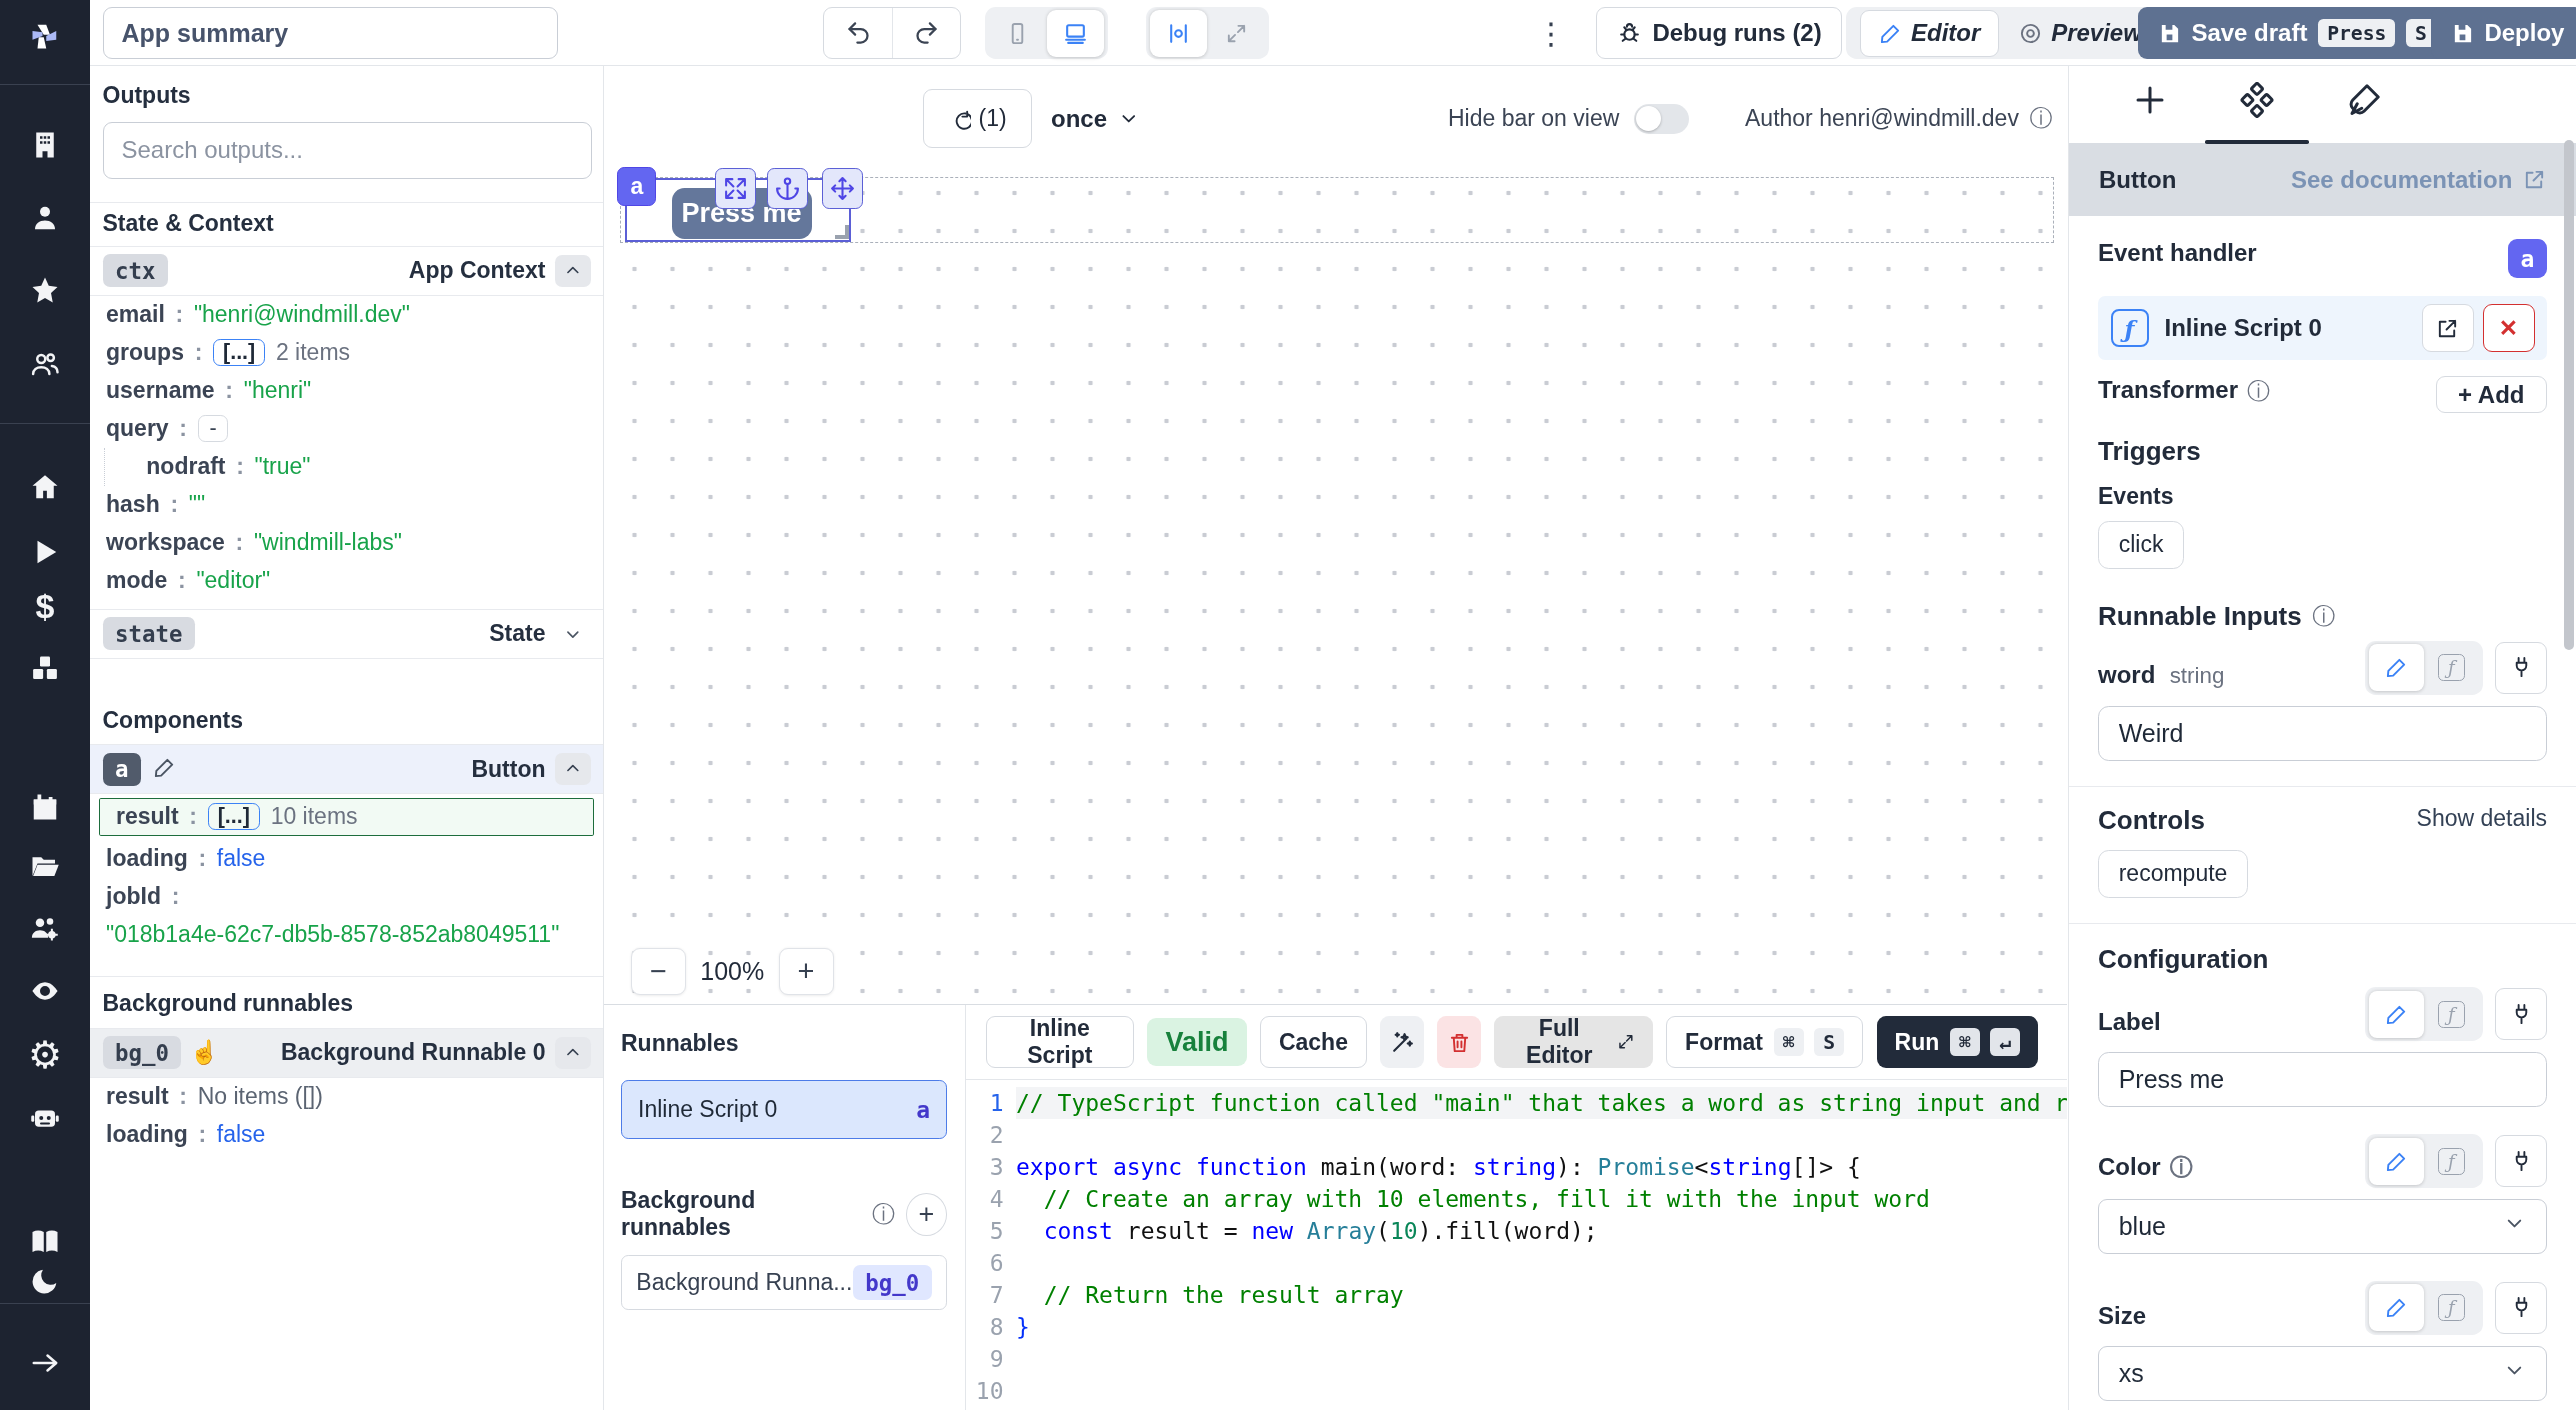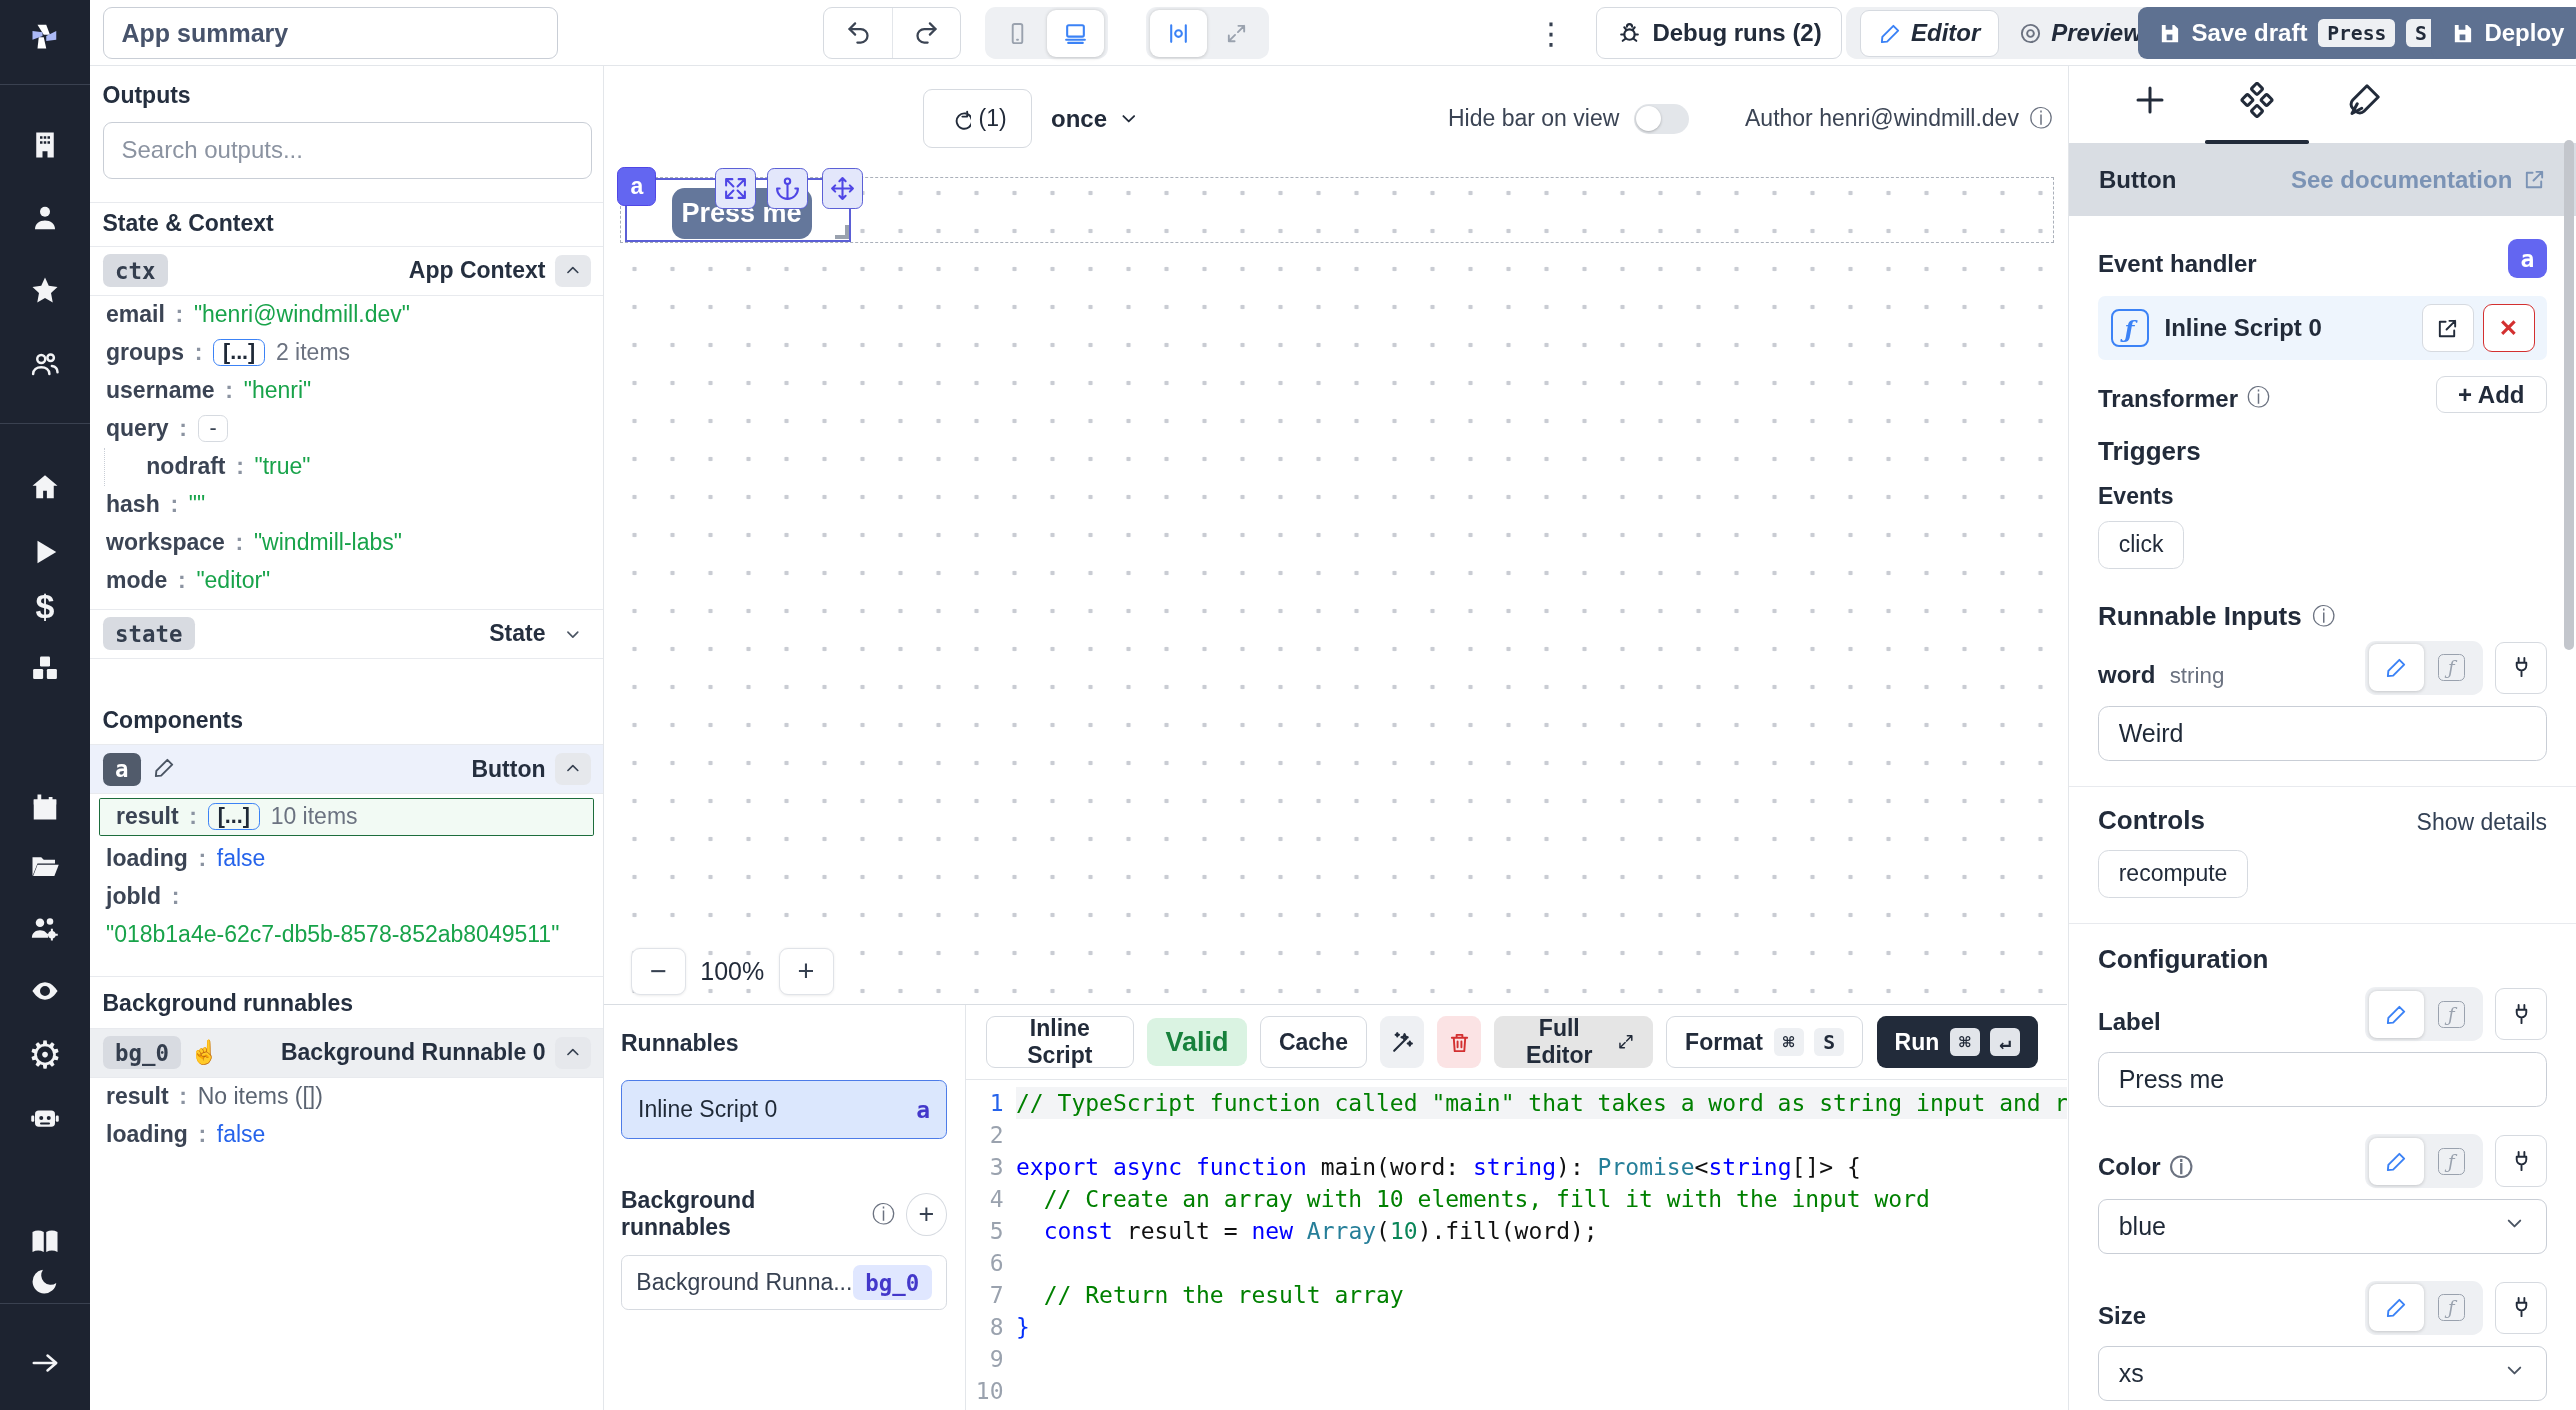--- a/index.html
+++ b/index.html
@@ -117,21 +117,21 @@
   .right-panel { position:absolute; left:2068px; top:66px; width:508px; height:1344px; border-left:0.9px solid #e3e6ea; background:#fff; overflow:hidden; }
   .rp-tabs { height:77px; display:flex; align-items:flex-start; padding-top:16px; }
   .rp-tab { width:107px; display:flex; flex-direction:column; align-items:center; gap:12.5px; color:#222b3a; cursor:pointer; }
   .rp-tab:first-child { margin-left:27px; }
   .rp-tab svg { width:36px; height:36px; }
   .tab-underline { width:104px; height:4.5px; background:#222b3a; border-radius:1.8px; margin-top:9px; }
   .rp-gray-head { height:73px; background:#d9dde3; display:flex; align-items:center; padding:0 30px; }
   .rp-gray-head .t { font-size:24px; font-weight:700; color:#222b3a; }
   .see-doc { margin-left:auto; display:flex; align-items:center; gap:10.7px; color:#7b93b5; font-size:24px; font-weight:700; cursor:pointer; }
   .rp-body { padding:0 29px; }
-  .row-flex { display:flex; align-items:flex-end; }
+  .row-flex { display:flex; align-items:flex-start; }
   .rp-h { font-size:24px; font-weight:700; color:#222b3a; }
   .a-badge-sm { width:39px; height:39px; border-radius:9px; background:#6366f1; color:#fff; font-size:23px; font-weight:700; display:flex; align-items:center; justify-content:center; font-family:"DejaVu Sans Mono",monospace; }
   .handler-row { margin-top:23px; }
   .script-row { margin-top:18px; height:64px; background:#eef5fd; border-radius:7.2px; display:flex; align-items:center; padding:0 12.5px; }
   .fx-sq { width:38px; height:38px; border:2.2px solid #3b82f6; border-radius:8px; color:#3b82f6; font-size:23px; font-weight:700; display:flex; align-items:center; justify-content:center; font-style:italic; font-family:"DejaVu Serif",serif; }
   .script-row .lbl { margin-left:16px; font-size:24px; font-weight:700; color:#222b3a; }
   .sq-btn { width:52px; height:48px; background:#fff; border:0.9px solid #d6dae0; border-radius:9px; display:flex; align-items:center; justify-content:center; color:#222b3a; cursor:pointer; }
   .x-btn { border:1.8px solid #d33030; color:#d33030; font-size:23px; font-weight:700; }
   .add-btn { margin-left:auto; height:37px; display:flex; align-items:center; gap:3.6px; border:0.9px solid #d6dae0; border-radius:9px; background:#fff; padding:0 21.5px; font-size:24px; font-weight:700; color:#222b3a; cursor:pointer; }
   .chip { display:inline-flex; align-items:center; height:48px; border:0.9px solid #d6dae0; border-radius:10.7px; background:#fff; padding:0 19.7px; font-size:23px; color:#222b3a; cursor:pointer; }

